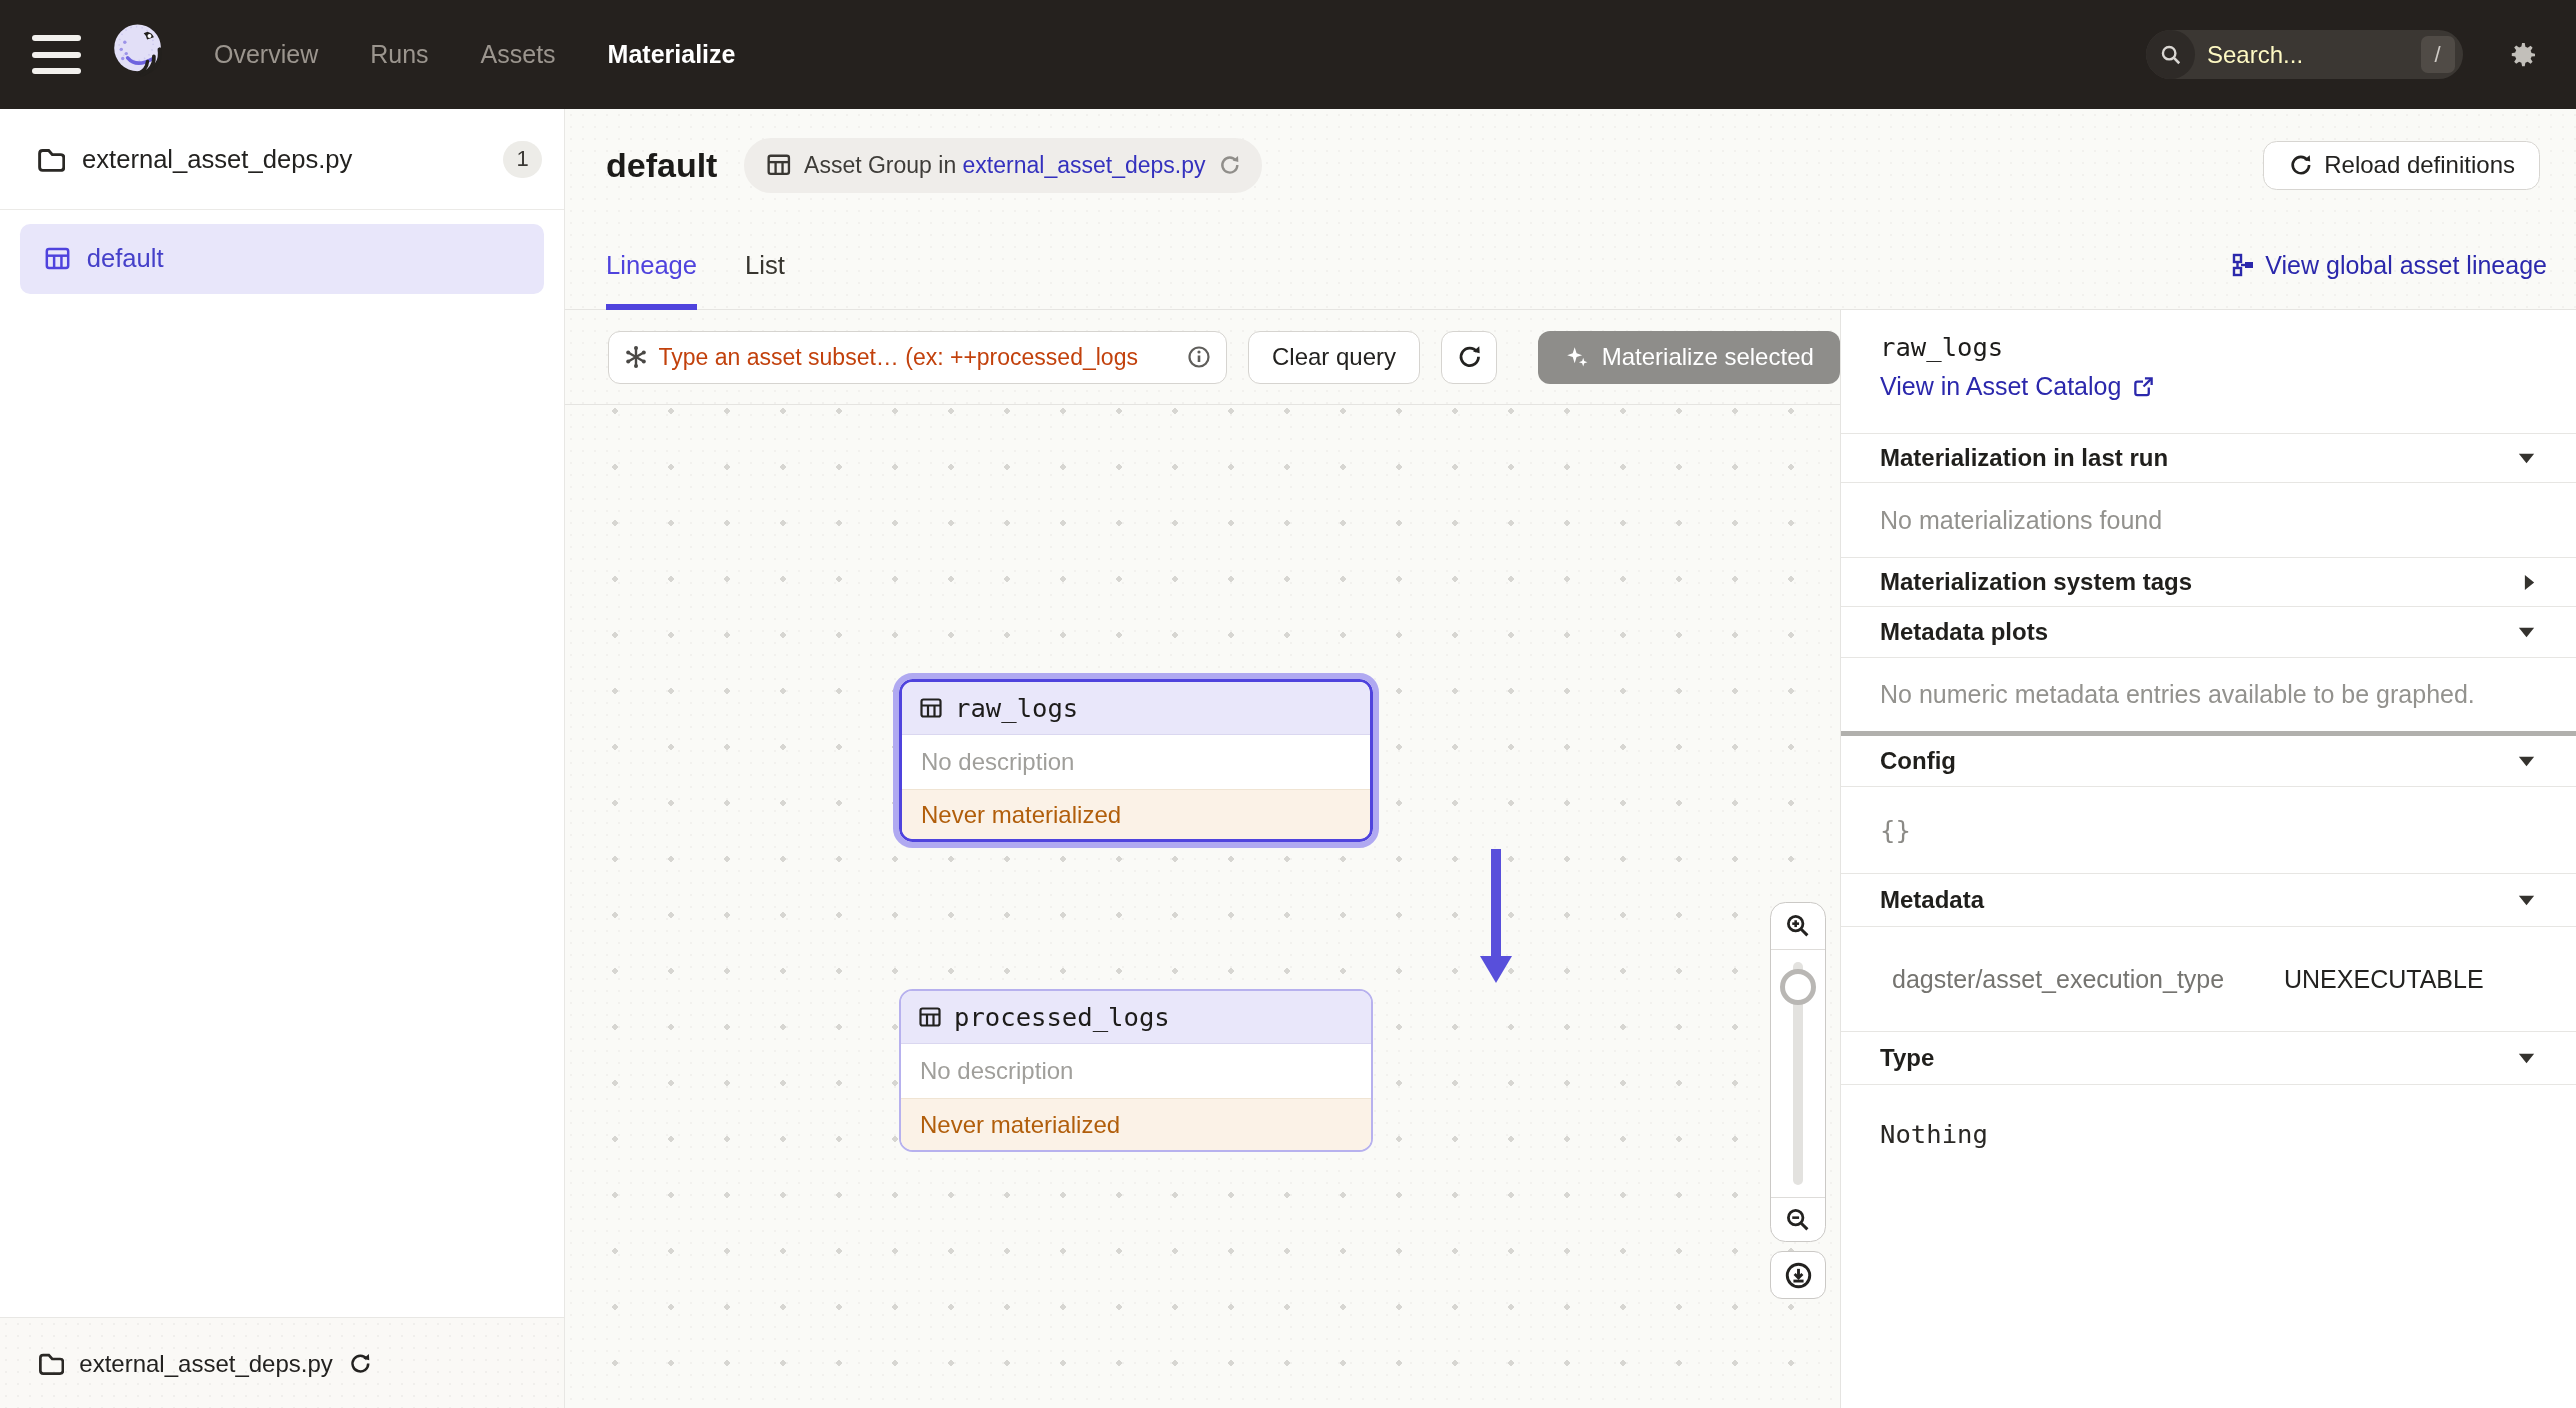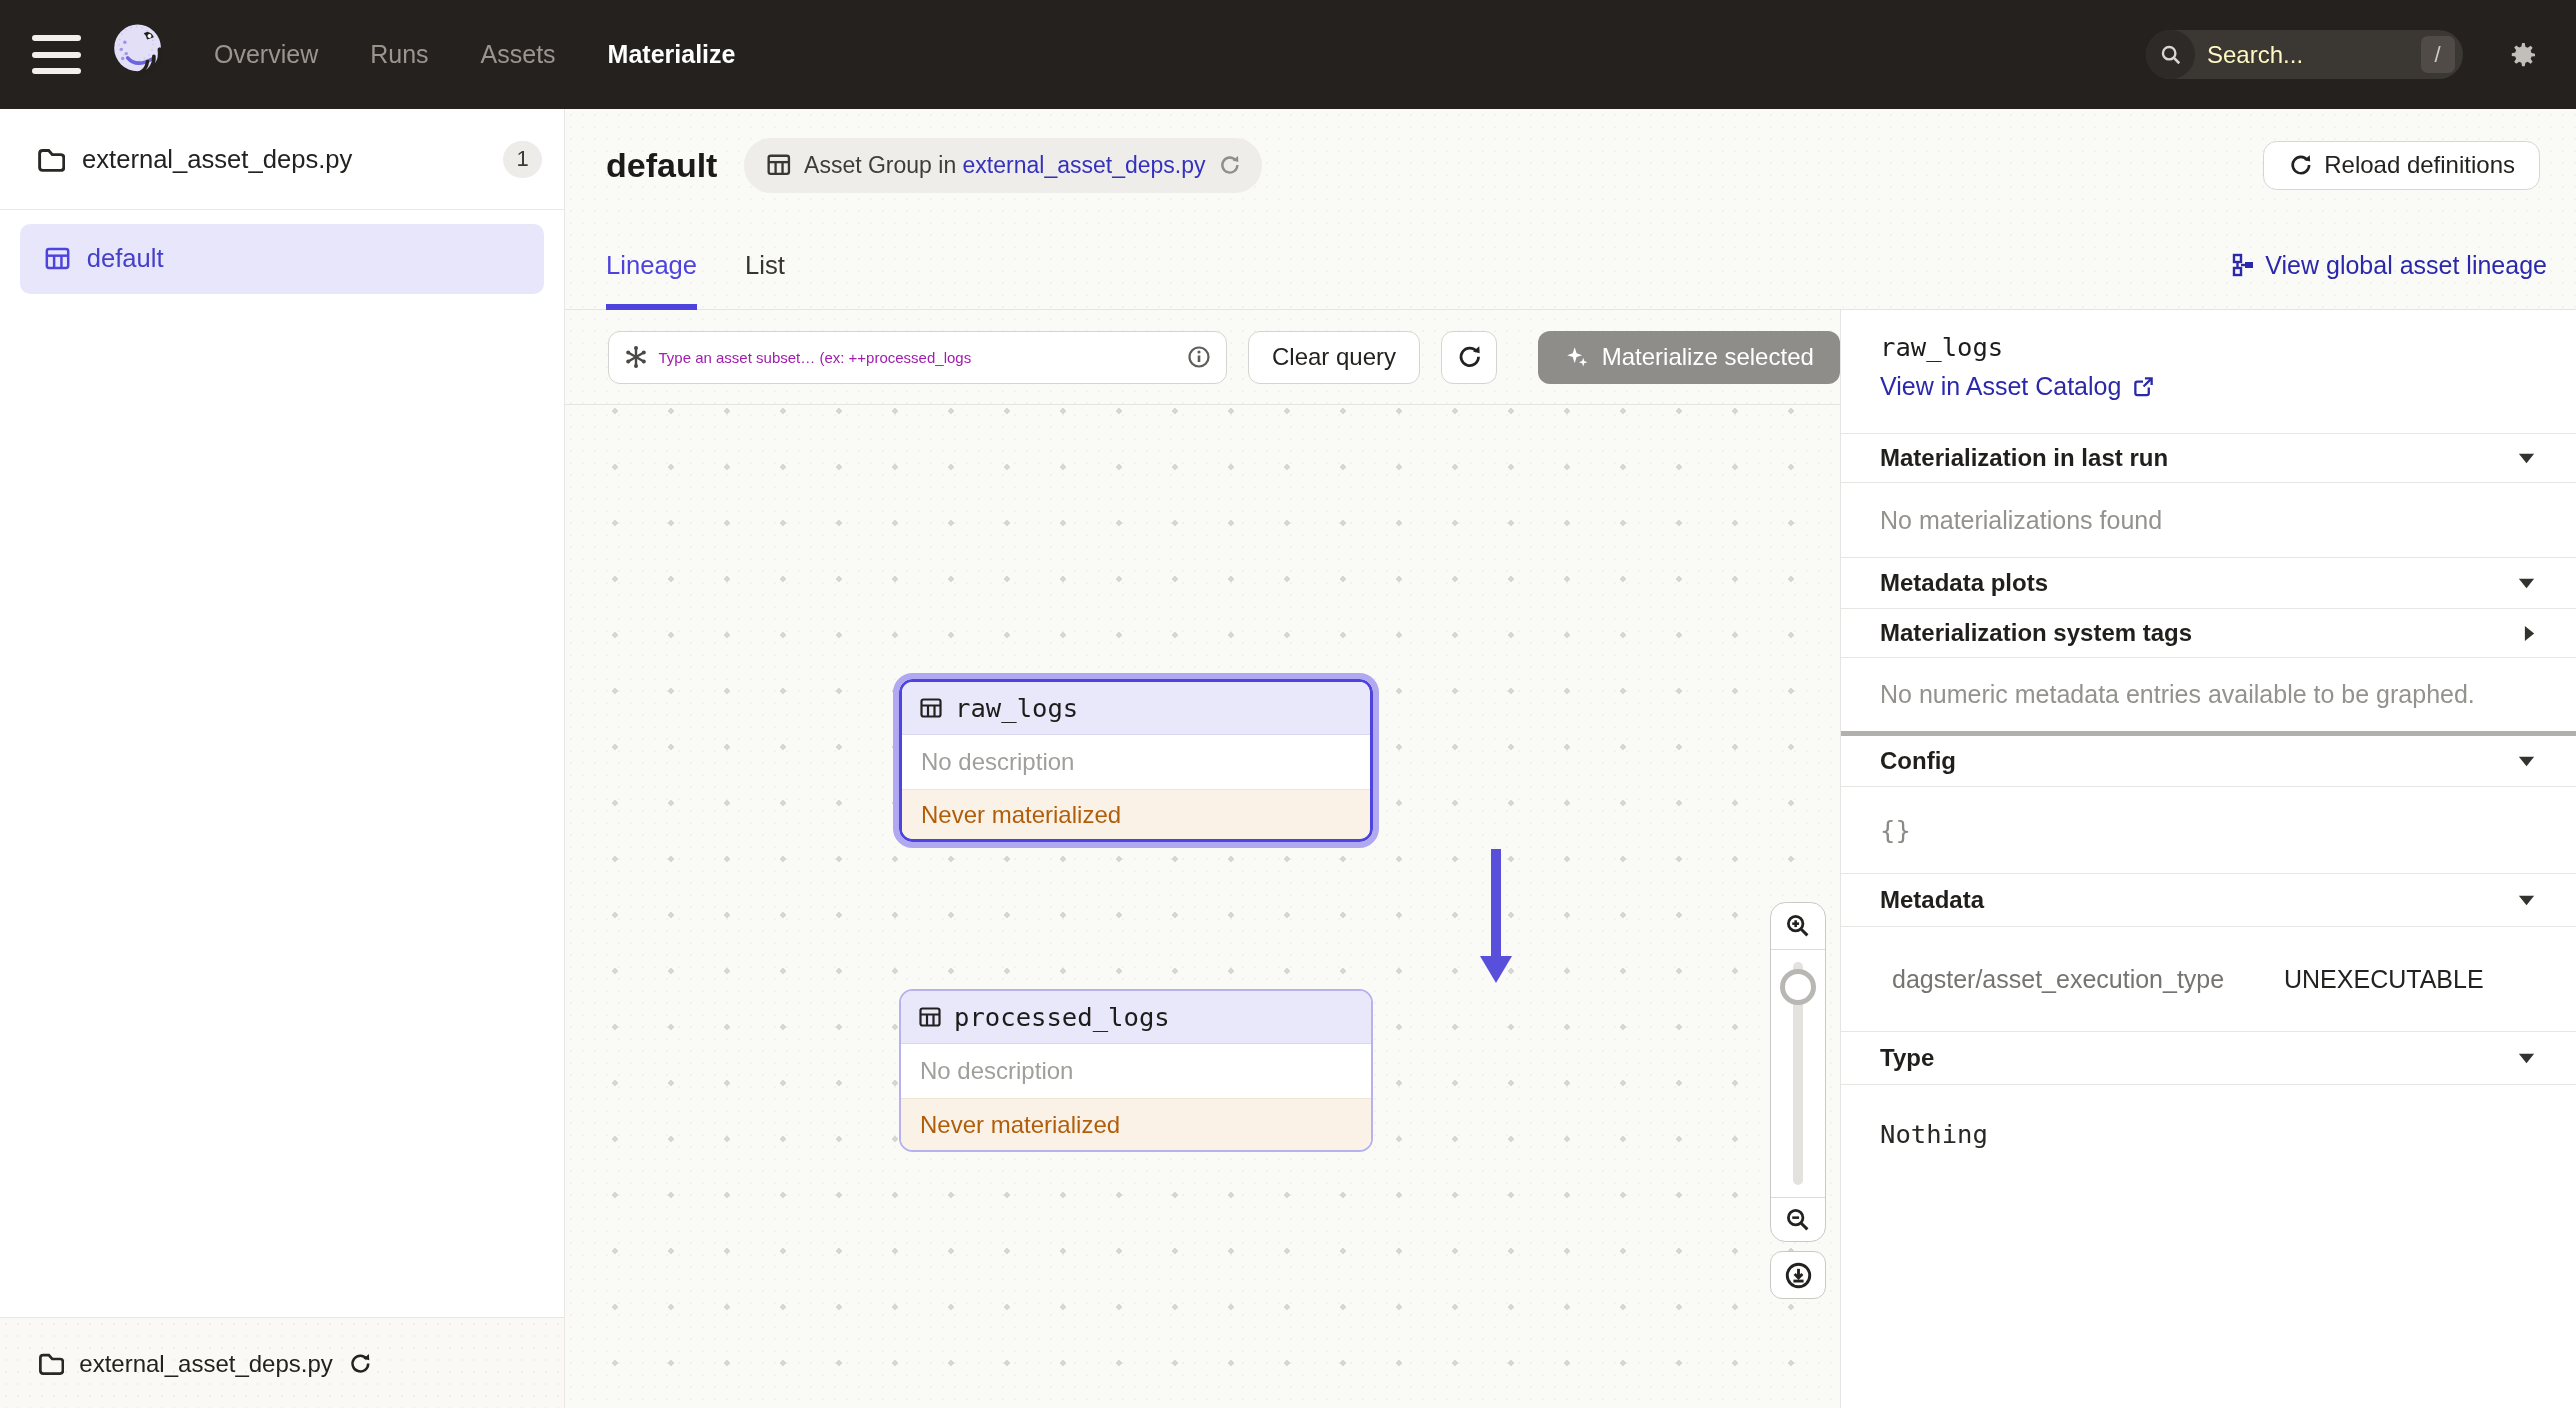--- a/index.html
+++ b/index.html
@@ -58,21 +58,21 @@
   .tab.inactive { color:#37352F; }
   .tabs-spacer { flex:1; }
   .global-link { display:flex; align-items:center; gap:10.2px; font-size:25px; color:#2B28AC; cursor:pointer; }
 
   .content-row { flex:1; display:flex; }
   .graph-col { width:1275px; display:flex; flex-direction:column; }
 
   
   .g-toolbar { height:95px; border-bottom:0.9px solid #E5E4E1; display:flex; align-items:center; padding-left:43px; gap:21px; }
   .q-input { width:619px; height:53px; background:#FFFFFF; border:1.7px solid #D6D4D0; border-radius:12px; display:flex; align-items:center; padding:0 15.3px; gap:10.2px; }
-  .q-ph { flex:1; font-size:15px; color:#a21caf; white-space:nowrap; overflow:hidden; }
+  .q-ph { flex:1; font-size:23px; color:#c2410c; white-space:nowrap; overflow:hidden; }
   .btn-white { height:53px; background:#FFFFFF; border:1.7px solid #D6D4D0; border-radius:12px; display:flex; align-items:center; justify-content:center; cursor:pointer; }
   .clear-btn { width:172px; font-size:24px; color:#232220; }
   .refresh-btn { width:56px; }
   .mat-btn { width:302px; height:53px; background:#8E8D8A; border-radius:12px; display:flex; align-items:center; justify-content:center; gap:12px; cursor:default;margin-left:20px; }
   .mat-btn span { font-size:24px; color:#FFFFFF; }
 
   
   .viewport { flex:1; position:relative;
      background-image:radial-gradient(circle, #D7D6D2 2.7px, transparent 2.7px);
      background-size:56px 56px; background-position:22px 34px; }
@@ -377,34 +377,34 @@
         <div class="p-h" style="height:49px">
           <div class="lbl">Materialization in last run</div>
           <div class="caret">
             <svg width="17" height="11" viewBox="0 0 20 13">
                 <polygon points="1,1 19,1 10,12" fill="#34322E"></polygon>
               </svg>
           </div>
         </div>
         <div class="p-c" style="height:75px">No materializations found</div>
 
+        <div class="p-h" style="height:49px">
+          <div class="lbl">Materialization system tags</div>
+          <div class="caret">
+            <svg width="11" height="17" viewBox="0 0 13 20">
+                <polygon points="1,1 12,10 1,19" fill="#34322E"></polygon>
+              </svg>
+          </div>
+        </div>
+
         <div class="p-h" style="height:51px">
           <div class="lbl">Metadata plots</div>
           <div class="caret">
             <svg width="17" height="11" viewBox="0 0 20 13">
                 <polygon points="1,1 19,1 10,12" fill="#34322E"></polygon>
-              </svg>
-          </div>
-        </div>
-
-        <div class="p-h" style="height:49px">
-          <div class="lbl">Materialization system tags</div>
-          <div class="caret">
-            <svg width="11" height="17" viewBox="0 0 13 20">
-                <polygon points="1,1 12,10 1,19" fill="#34322E"></polygon>
               </svg>
           </div>
         </div>
         <div class="p-c" style="height:73px; border-bottom:none">No numeric metadata entries available to be graphed.</div>
 
         <div class="thick-div"></div>
 
         <div class="p-h" style="height:51px">
           <div class="lbl">Config</div>
           <div class="caret">

